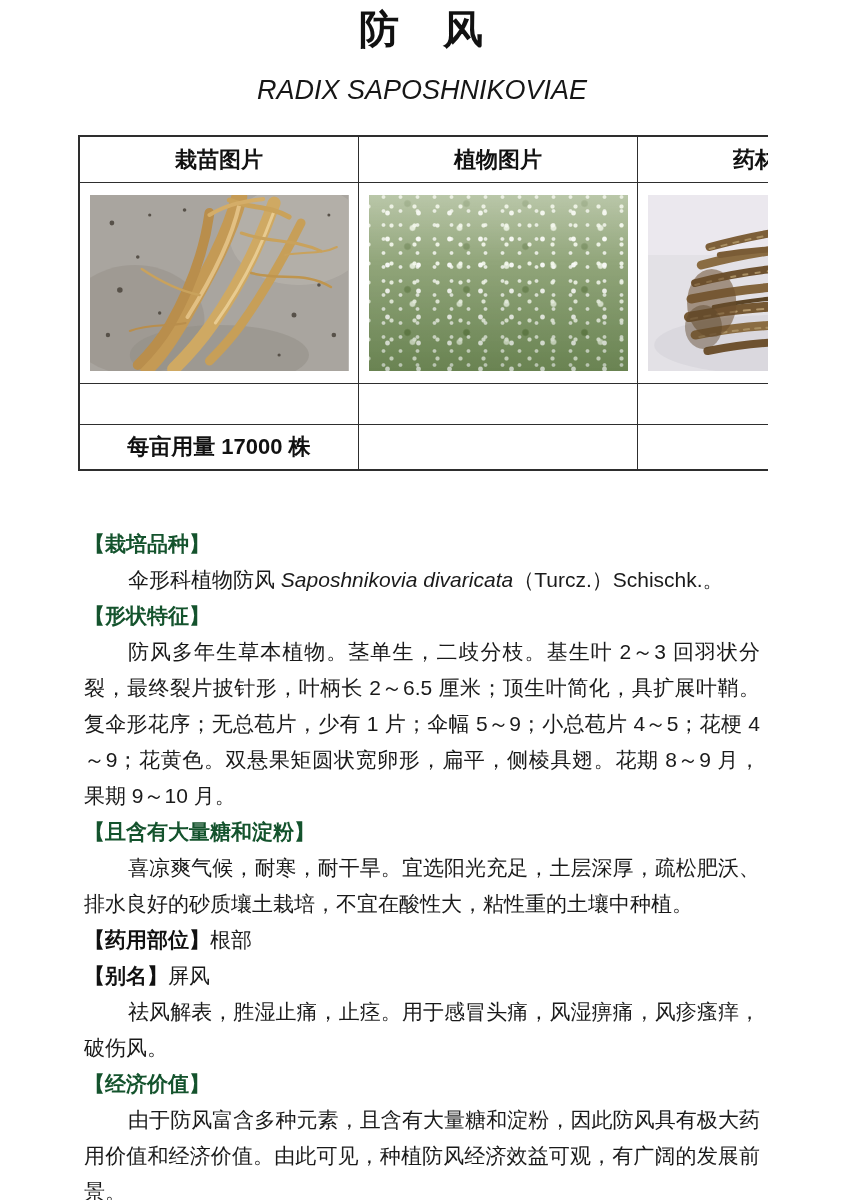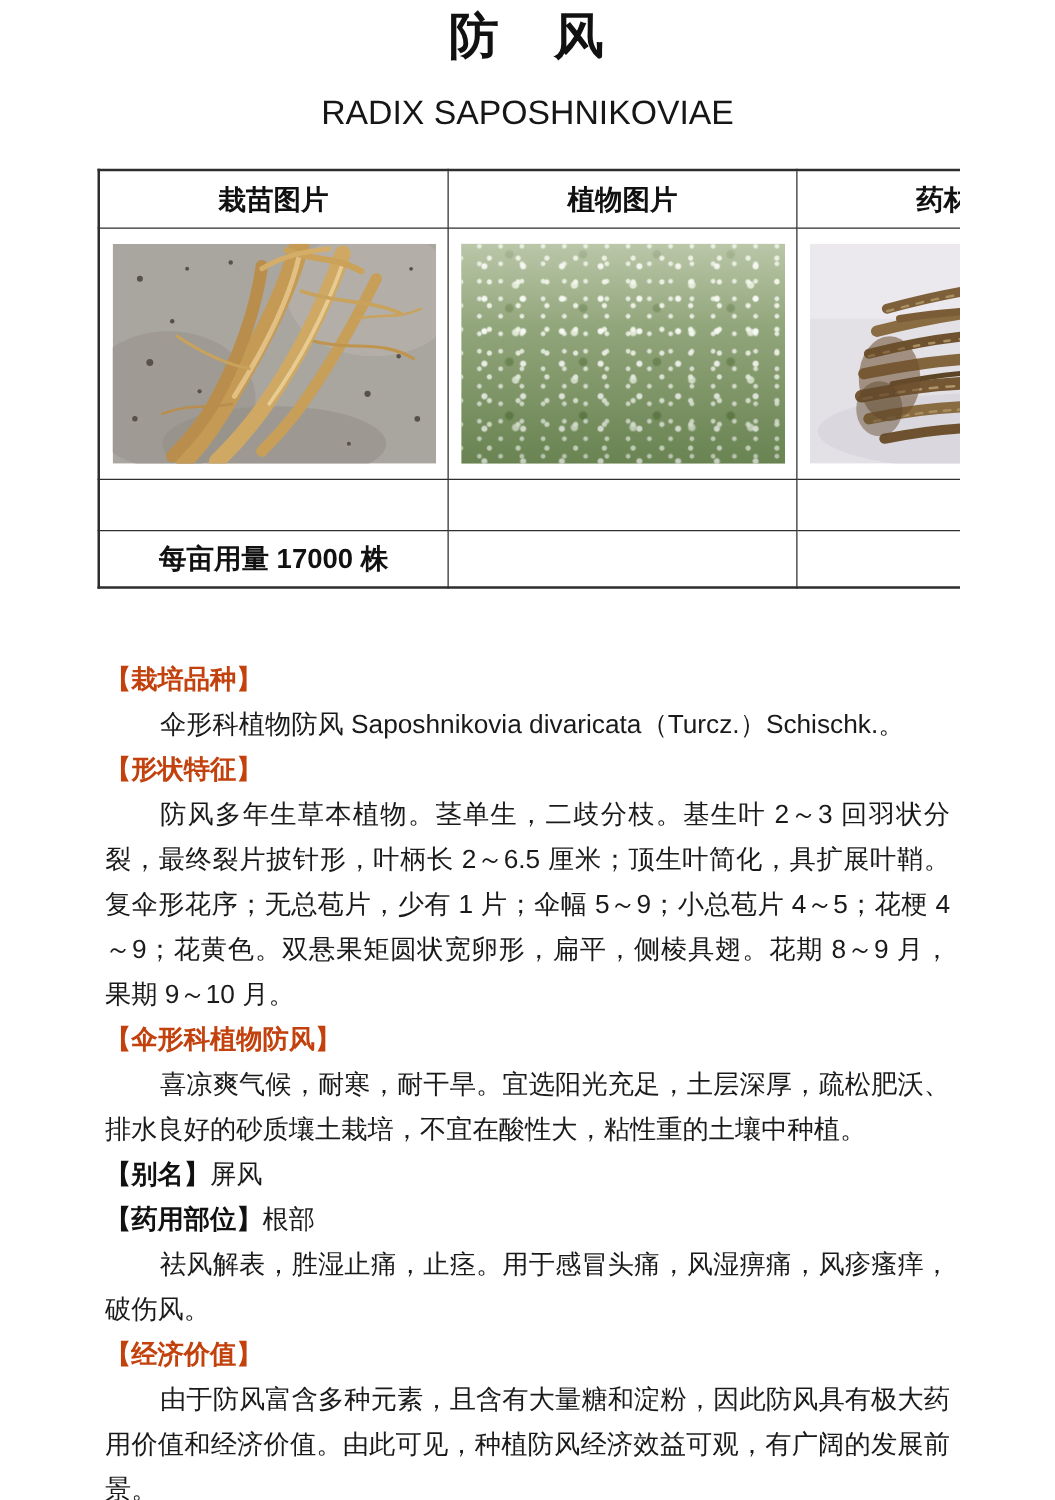--- a/index.html
+++ b/index.html
@@ -22,20 +22,21 @@
     line-height:46px;
     color:#111;
   }
   .latin-title{
     margin:23px 0 0 0;
     text-align:center;
     font-size:27px;
     font-weight:400;
     line-height:31px;
     color:#161616;
+    font-style:italic;
   }
   
   table.photo-table{
     width:840px;
     margin:29px 0 0 2px;
     border-collapse:collapse;
     table-layout:fixed;
     border:2px solid #2e2e2e;
   }
   table.photo-table td,
@@ -83,24 +84,24 @@
     vertical-align:middle;
     color:#111;
   }
   
   .body-text{
     margin:55px 8px 0 8px;
     font-size:21px;
     line-height:36px;
     text-align:justify;
   }
-  .sec-header{font-weight:bold;color:#c2410c;}
+  .sec-header{font-weight:bold;color:#14532d;}
   .para{text-indent:44px;}
   .inline-line .lbl{font-weight:bold;color:#111;}
-  .italic{}
+  .italic{font-style:italic;}
 </style>
 </head>
 <body>
 
 <div class="page">
 
   <h1 class="title">防　风</h1>
   <h2 class="latin-title">RADIX SAPOSHNIKOVIAE</h2>
 
   <table class="photo-table">
@@ -201,26 +202,26 @@
     </table>
 
   <div class="body-text">
 
     <div class="sec-header">【栽培品种】</div>
     <div class="para"><span>伞形科植物防风 </span><span class="italic">Saposhnikovia divaricata</span><span>（Turcz.）Schischk.。</span></div>
 
     <div class="sec-header">【形状特征】</div>
     <div class="para">防风多年生草本植物。茎单生，二歧分枝。基生叶 2～3 回羽状分裂，最终裂片披针形，叶柄长 2～6.5 厘米；顶生叶简化，具扩展叶鞘。复伞形花序；无总苞片，少有 1 片；伞幅 5～9；小总苞片 4～5；花梗 4～9；花黄色。双悬果矩圆状宽卵形，扁平，侧棱具翅。花期 8～9 月，果期 9～10 月。</div>
 
-    <div class="sec-header">【伞形科植物防风】</div>
+    <div class="sec-header">【且含有大量糖和淀粉】</div>
     <div class="para">喜凉爽气候，耐寒，耐干旱。宜选阳光充足，土层深厚，疏松肥沃、排水良好的砂质壤土栽培，不宜在酸性大，粘性重的土壤中种植。</div>
 
+    <div class="inline-line"><span class="lbl">【药用部位】</span><span>根部</span></div>
+
     <div class="inline-line"><span class="lbl">【别名】</span><span>屏风</span></div>
-
-    <div class="inline-line"><span class="lbl">【药用部位】</span><span>根部</span></div>
 
 
     <div class="para">祛风解表，胜湿止痛，止痉。用于感冒头痛，风湿痹痛，风疹瘙痒，破伤风。</div>
 
     <div class="sec-header">【经济价值】</div>
     <div class="para">由于防风富含多种元素，且含有大量糖和淀粉，因此防风具有极大药用价值和经济价值。由此可见，种植防风经济效益可观，有广阔的发展前景。</div>
 
   </div>
 </div>
 

